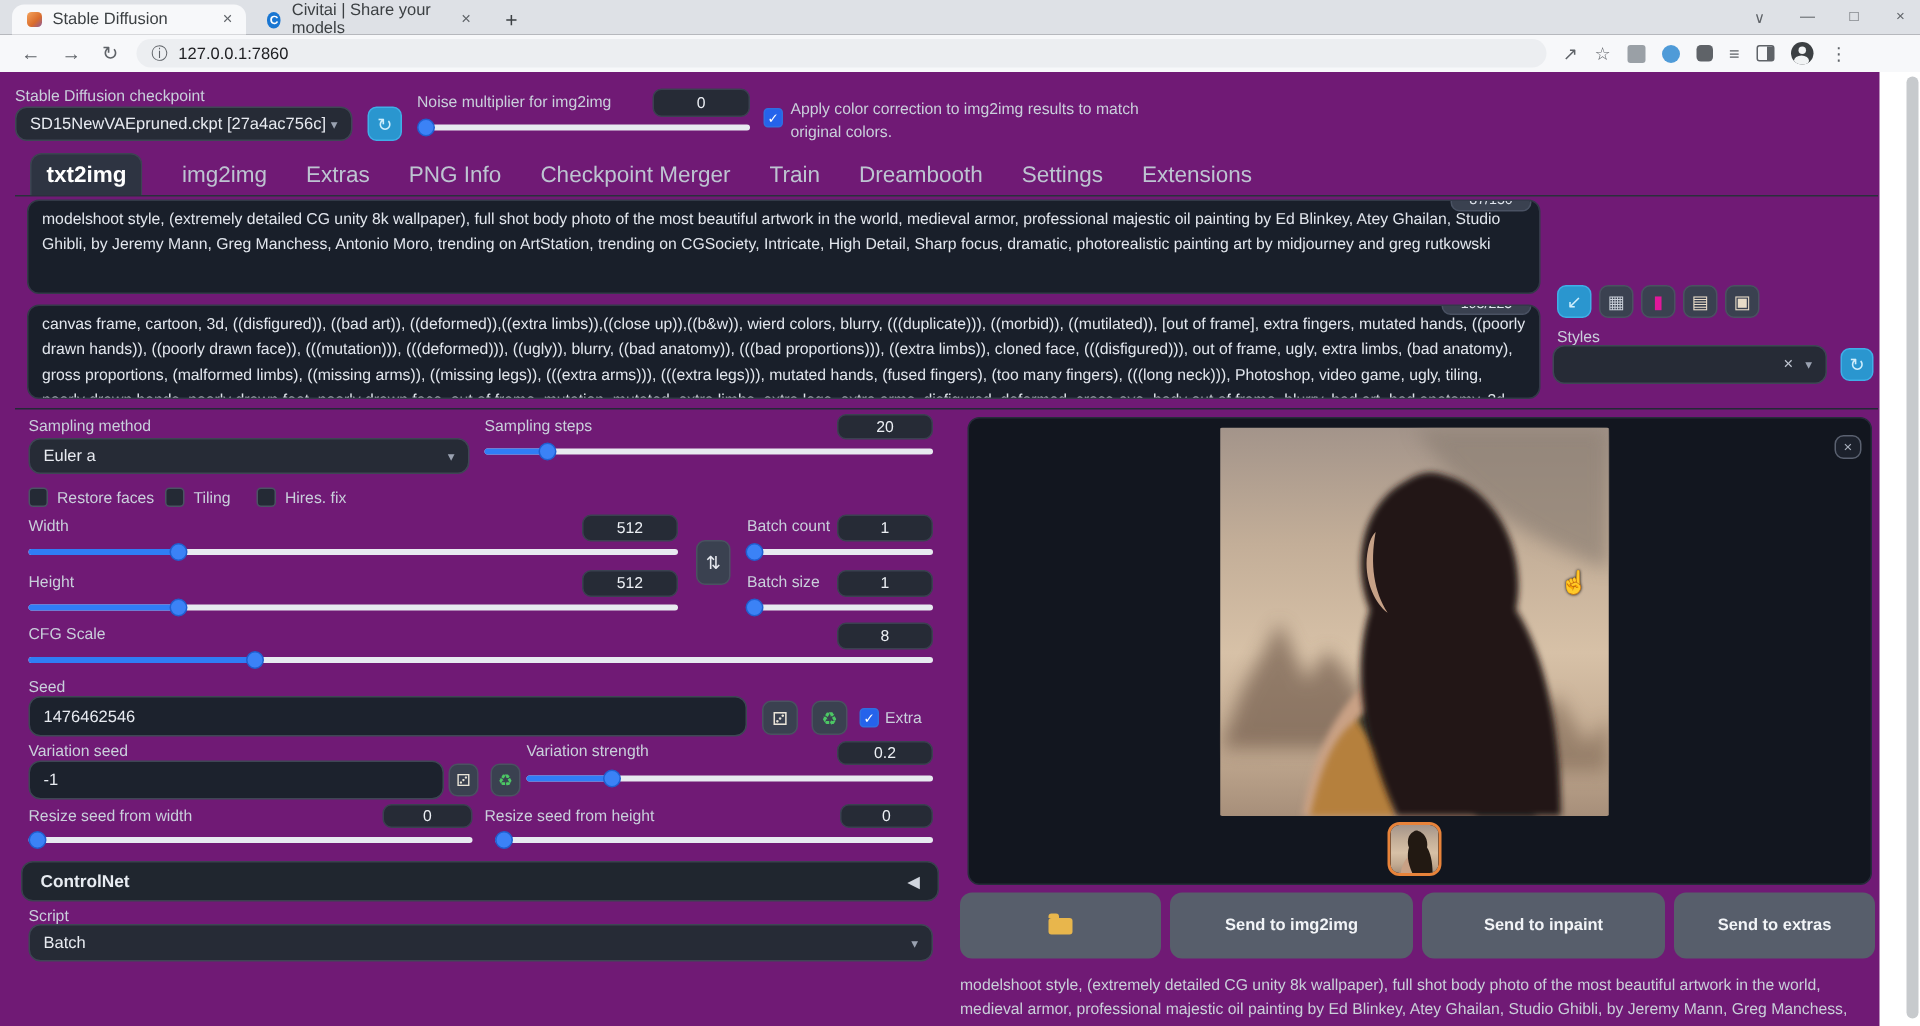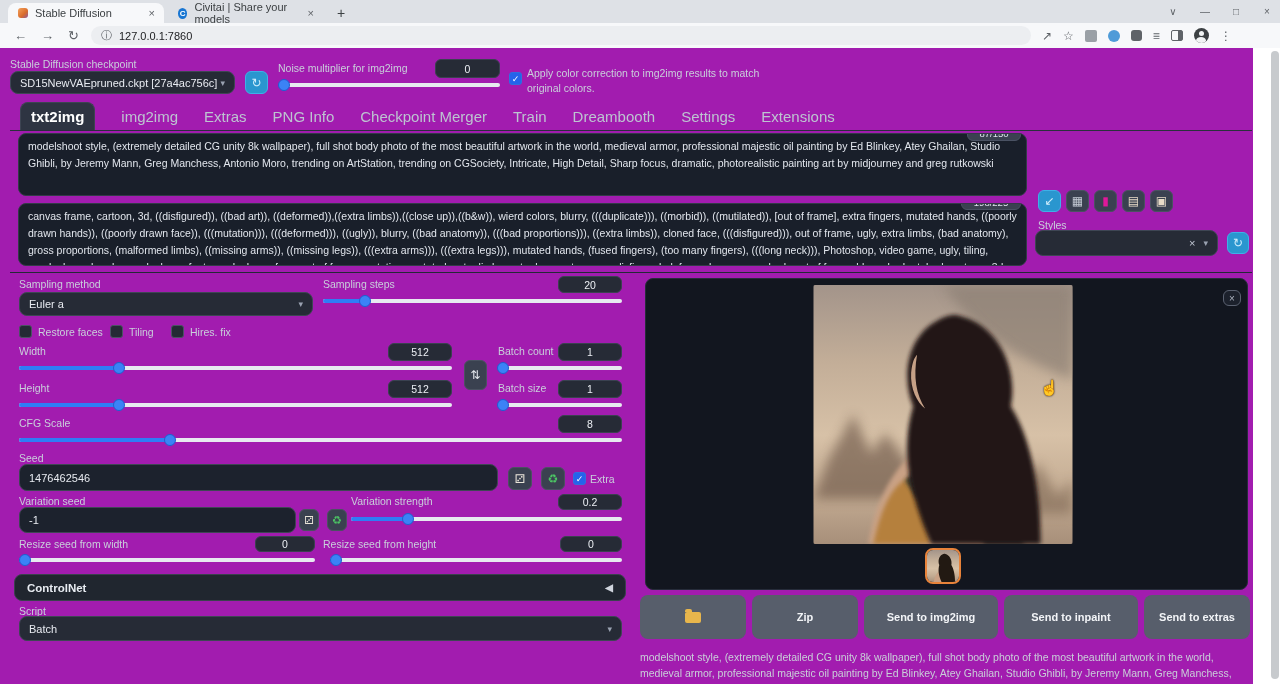--- a/index.html
+++ b/index.html
@@ -31,21 +31,21 @@
     background:linear-gradient(#9aa0a6,#9aa0a6); border-radius:2px; }
   .ext-blue { width:12px; height:12px; border-radius:50%; background:#4f9bd8; margin-left:11px; }
   .ext-puzzle { width:11px; height:11px; border-radius:3px; background:#5f6368; margin-left:11px; }
   .ext-side { width:12px; height:11px; border:1.5px solid #5f6368; border-radius:2px; margin-left:11px; position:relative; }
   .ext-side:after { content:""; position:absolute; right:0; top:0; bottom:0; width:4px; background:#5f6368; }
   .avatar { width:15px; height:15px; border-radius:50%; background:#3c4043; margin-left:11px; position:relative; overflow:hidden; }
   .avatar:before { content:""; position:absolute; left:5px; top:3px; width:5px; height:5px; border-radius:50%; background:#f1f3f4; }
   .avatar:after { content:""; position:absolute; left:2.5px; top:9px; width:10px; height:7px; border-radius:50%; background:#f1f3f4; }
 
   
-  .page { position:absolute; left:0; top:48px; width:1280px; height:636px; background:#a21caf; }
+  .page { position:absolute; left:0; top:48px; width:1280px; height:636px; background:#701a75; }
   .lbl { position:absolute; color:#c9cfdb; font-size:10.5px; white-space:nowrap; }
   .dd { position:absolute; background:#262b36; border:1px solid #3e4654; border-radius:8px;
     color:#e8ebf1; font-size:11px; display:flex; align-items:center; padding:0 9px; }
   .caret { margin-left:auto; color:#9aa2b1; font-size:9px; }
   .numbox { position:absolute; background:#262b36; border:1px solid #3a4150; border-radius:6px;
     color:#eceff4; font-size:10.5px; display:flex; align-items:center; justify-content:center; }
   .slider { position:absolute; height:4px; background:#e7eaf0; border-radius:3px; }
   .fill { position:absolute; left:0; top:0; bottom:0; background:#2f7df6; border-radius:3px; }
   .knob { position:absolute; top:50%; transform:translate(-50%,-50%); width:12px; height:12px;
     border-radius:50%; background:#3b82f6; border:1px solid #1f5fd0; }
@@ -315,21 +315,20 @@
           <path d="M124,36 C94,52 88,92 100,122 C88,162 94,205 118,260 L228,260 C228,198 216,150 198,122 C206,80 182,40 150,32 C140,28 132,31 124,36 Z" fill="#221912"></path>
         </svg>
       </div>
     </div>
     <div class="pointer" style="left:1040px;top:331px;">☝</div>
 
     <div style="position:absolute;left:640px;top:547px;width:610px;height:44px;display:flex;gap:6px;">
       <div class="obtn">
           <span class="folder"></span>
         </div>
-      <div class="obtn">Zip</div>
       <div class="obtn" style="padding:0 14px;">Send to img2img</div>
       <div class="obtn" style="padding:0 14px;">Send to inpaint</div>
       <div class="obtn">Send to extras</div>
     </div>
 
     <div class="infotext">modelshoot style, (extremely detailed CG unity 8k wallpaper), full shot body photo of the most beautiful artwork in the world, medieval armor, professional majestic oil painting by Ed Blinkey, Atey Ghailan, Studio Ghibli, by Jeremy Mann, Greg Manchess, Antonio Moro, trending on ArtStation, trending on</div>
 
     <div class="scrolltrack">
       <div class="scrollthumb"></div>
     </div>

